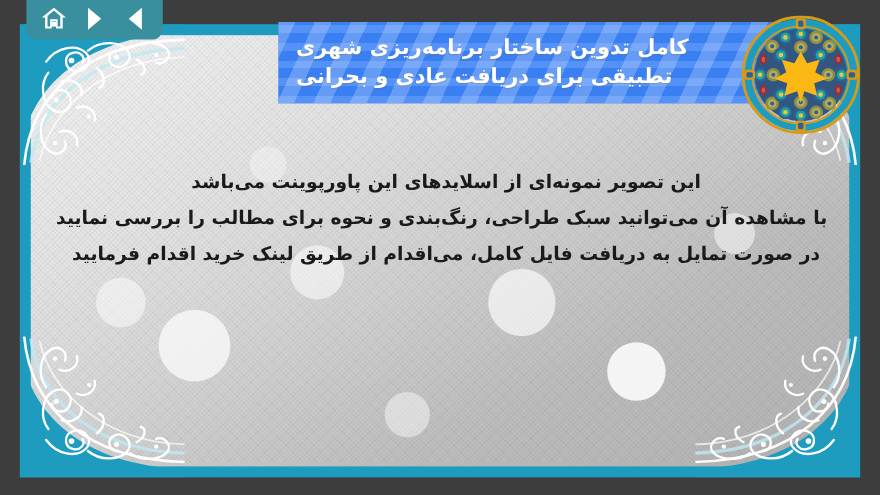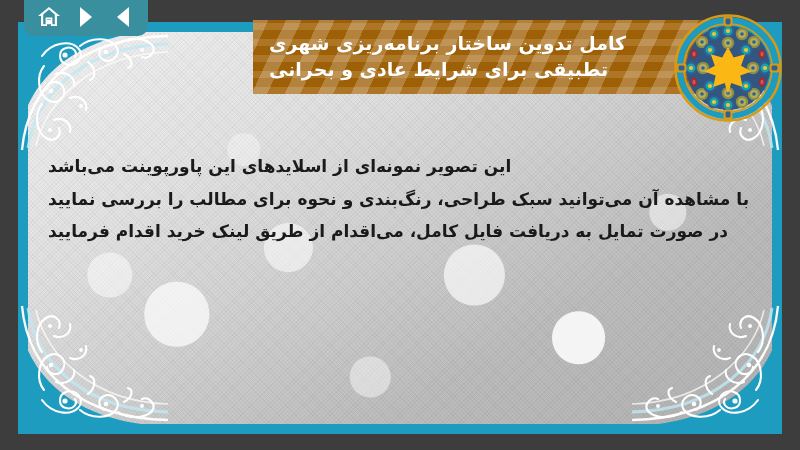--- a/index.html
+++ b/index.html
@@ -108,21 +108,21 @@
     align-items: stretch;
   }
   .banner-accent {
     width: 16px;
     background: #1e9cc0;
     flex: 0 0 16px;
   }
   .banner-body {
     flex: 1;
     position: relative;
-    background: #a16207;
+    background: #3b82f6;
     overflow: hidden;
     display: flex;
     flex-direction: column;
     align-items: flex-end;
     justify-content: center;
     padding: 2px 16px 4px 16px;
     box-sizing: border-box;
   }
   .banner-body::before {
     content: "";
@@ -160,25 +160,25 @@
     width: 108px;
     height: 108px;
     z-index: 35;
     pointer-events: none;
   }
   .medallion svg { display:block; }
 
   
   .body-text {
     position: absolute;
-    left: 30px;
+    left: 41px;
     right: 30px;
     top: 128px;
     z-index: 20;
-    text-align: left;
+    text-align: center;
     direction: rtl;
   }
   .body-line {
     color: #1a1a1a;
     font-size: 17px;
     line-height: 1.92;
     font-weight: bold;
     white-space: nowrap;
   }
 </style>
@@ -338,21 +338,21 @@
       <div class="body-line">با مشاهده آن می‌توانید سبک طراحی، رنگ‌بندی و نحوه برای مطالب را بررسی نمایید</div>
       <div class="body-line">در صورت تمایل به دریافت فایل کامل، می‌اقدام از طریق لینک خرید اقدام فرمایید</div>
     </div>
 
   </div>
 
   <div class="banner">
     <div class="banner-accent"></div>
     <div class="banner-body">
       <div class="banner-line">کامل تدوین ساختار برنامه‌ریزی شهری</div>
-      <div class="banner-line">تطبیقی برای شرایط عادی و بحرانی</div>
+      <div class="banner-line">تطبیقی برای دریافت عادی و بحرانی</div>
     </div>
   </div>
 
   <div class="medallion">
     <svg width="108" height="108" viewBox="0 0 108 108" aria-hidden="true">
       <defs>
         <g id="petal">
           <circle cx="0" cy="0" r="6.6" fill="#2f5f93"></circle>
           <circle cx="0" cy="0" r="4.4" fill="#17a3a8"></circle>
           <circle cx="0" cy="0" r="2.1" fill="#f0c33c"></circle>

